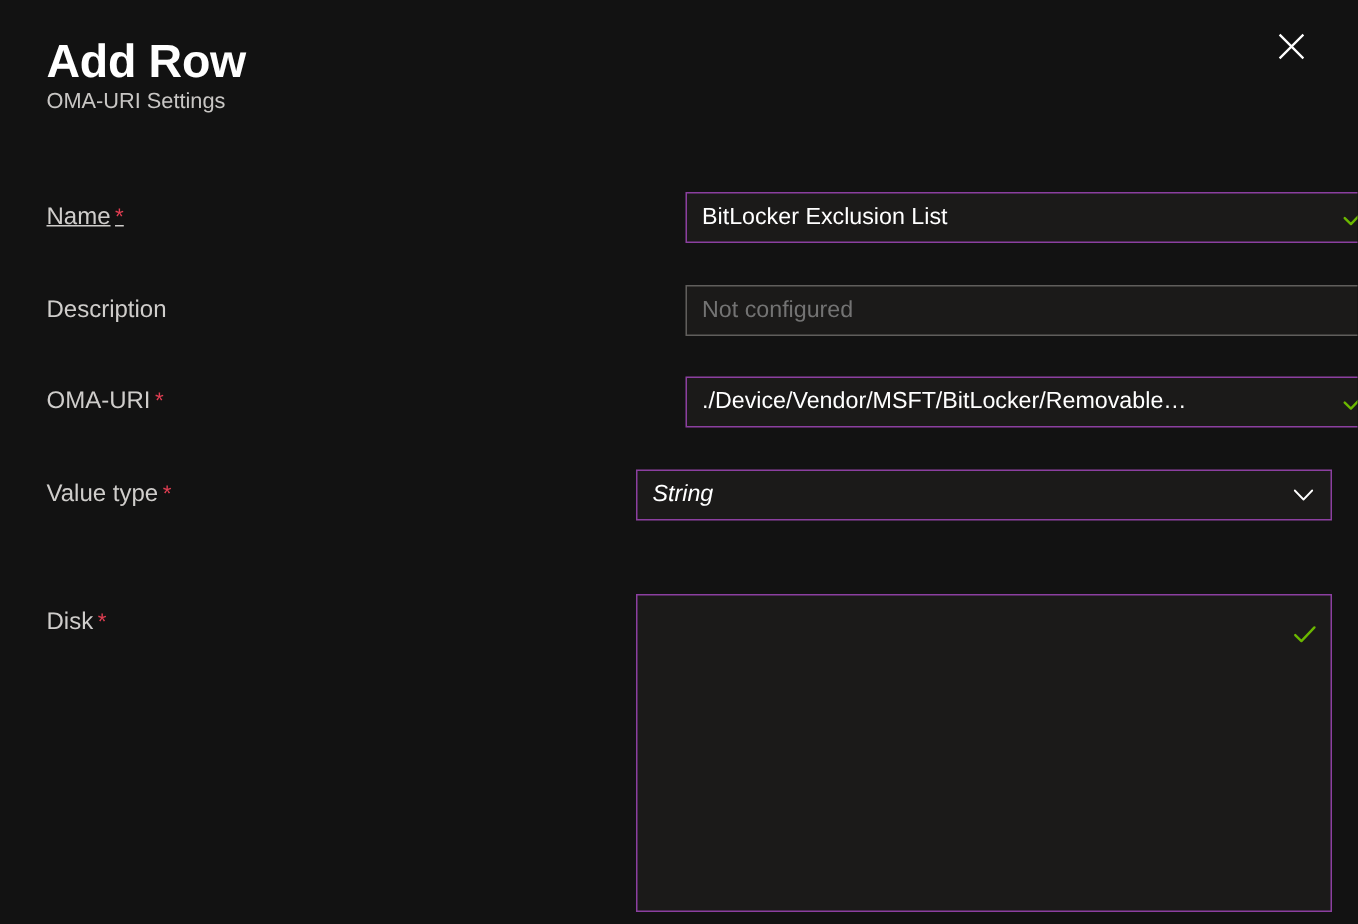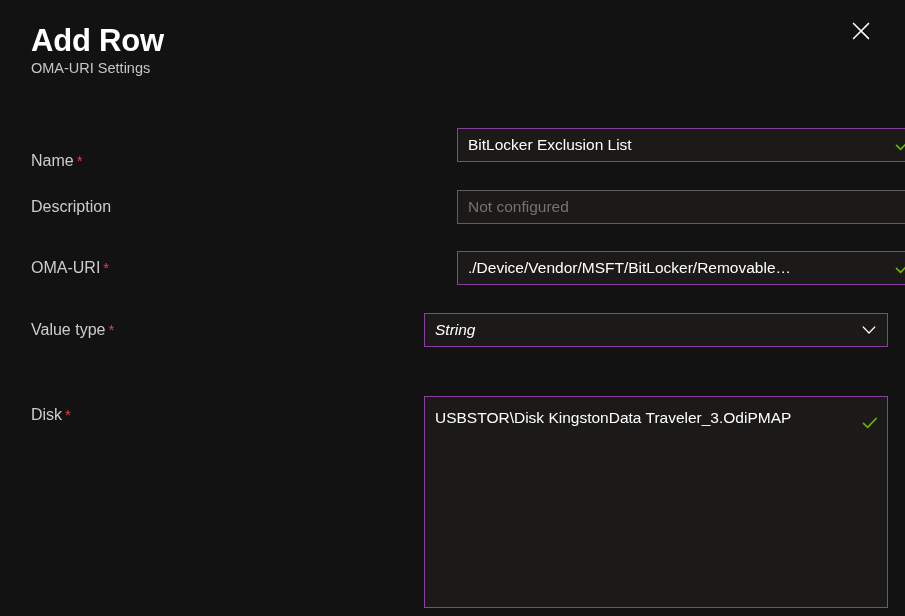--- a/index.html
+++ b/index.html
@@ -206,21 +206,21 @@
         <svg width="20" height="20" viewBox="0 0 20 20" aria-hidden="true">
           <path d="M2.6 2.6 L17.4 17.4 M17.4 2.6 L2.6 17.4" stroke="#ffffff" stroke-width="1.5" fill="none" stroke-linecap="square"></path>
         </svg>
       </span>
     </button>
   </div>
 
   <div class="form">
 
     <div class="row" style="top:128px;">
-      <div class="field-label" style="top:22px;">
+      <div class="field-label" style="top:6px;text-decoration:underline;">
         <span>Name</span><span class="req">*</span>
       </div>
       <div class="control" style="top:0;">
         <div class="input-box">
           <span class="input-text">BitLocker Exclusion List</span>
           <span class="check-icon">
             <svg width="18" height="18" viewBox="0 0 18 18" aria-hidden="true">
               <path d="M2.5 9.4 L6.6 13.4 L15.3 4.3" stroke="#6bb700" stroke-width="1.6" fill="none" stroke-linecap="round" stroke-linejoin="round"></path>
             </svg>
           </span>
@@ -270,21 +270,20 @@
         </div>
       </div>
     </div>
 
     <div class="row" style="top:396px;">
       <div class="field-label" style="top:8px;">
         <span>Disk</span><span class="req">*</span>
       </div>
       <div class="control" style="top:0;">
         <div class="textarea-box">
-          <div class="textarea-text">USBSTOR\Disk KingstonData Traveler_3.OdiPMAP</div>
           <span class="check-icon">
             <svg width="18" height="18" viewBox="0 0 18 18" aria-hidden="true">
               <path d="M2.5 9.4 L6.6 13.4 L15.3 4.3" stroke="#6bb700" stroke-width="1.6" fill="none" stroke-linecap="round" stroke-linejoin="round"></path>
             </svg>
           </span>
         </div>
       </div>
     </div>
 
   </div>

